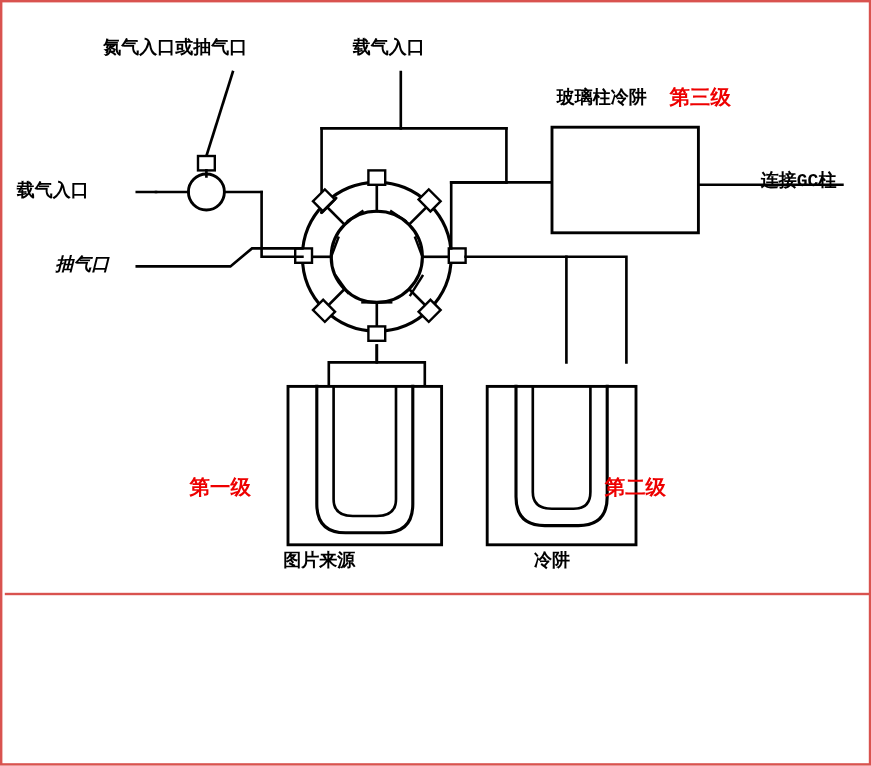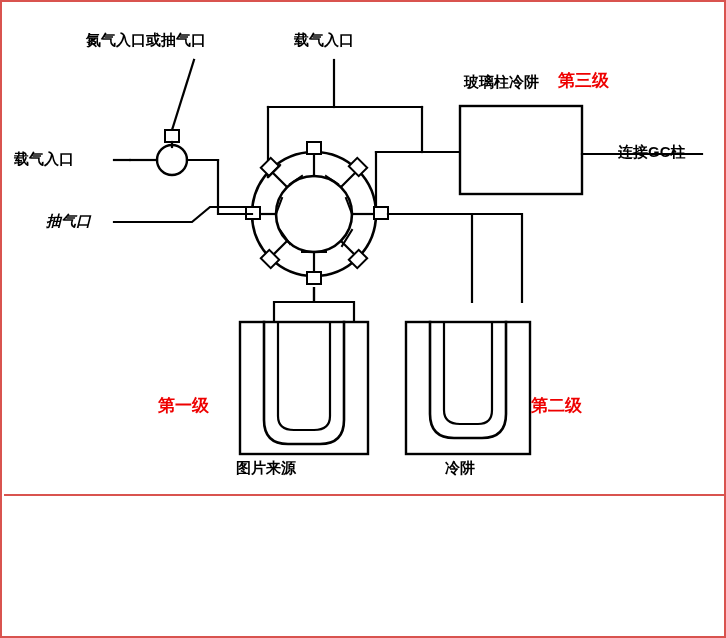--- a/index.html
+++ b/index.html
@@ -35,21 +35,20 @@
     font-family: "Liberation Sans", sans-serif;
     font-size: 15px;
     font-weight: bold;
     color: #000000;
     white-space: nowrap;
     line-height: 1.1;
   }
   .lbl.red {
     color: #ee0000;
     font-size: 17px;
-    font-family: Liberation Mono, monospace;
   }
   #divider {
     position: absolute;
     left: 2px;
     top: 492px;
     width: 722px;
     height: 2px;
     background: #d9534f;
   }
   #caption {
@@ -158,25 +157,25 @@
   <div class="lbl" style="left:292px; top:30px;">载气入口</div>
 
   <div class="lbl" style="left:12px; top:149px;">载气入口</div>
 
   <div class="lbl" style="left:44px; top:211px;font-style:italic;">抽气口</div>
 
   <div class="lbl" style="left:462px; top:72px;">玻璃柱冷阱</div>
 
   <div class="lbl red" style="left:556px; top:71px;">第三级</div>
 
-  <div class="lbl" style="left:616px; top:142px;">连接GC柱</div>
+  <div class="lbl" style="left:632px; top:142px;font-family:Liberation Mono, monospace;">连接GC柱</div>
 
   <div class="lbl red" style="left:156px; top:396px;">第一级</div>
 
-  <div class="lbl red" style="left:529px; top:396px;">第二级</div>
+  <div class="lbl red" style="left:502px; top:396px;">第二级</div>
 
   <div class="lbl" style="left:234px; top:458px;">图片来源</div>
 
   <div class="lbl" style="left:443px; top:458px;">冷阱</div>
 
   <div id="divider"></div>
 
 
 </div>
 

